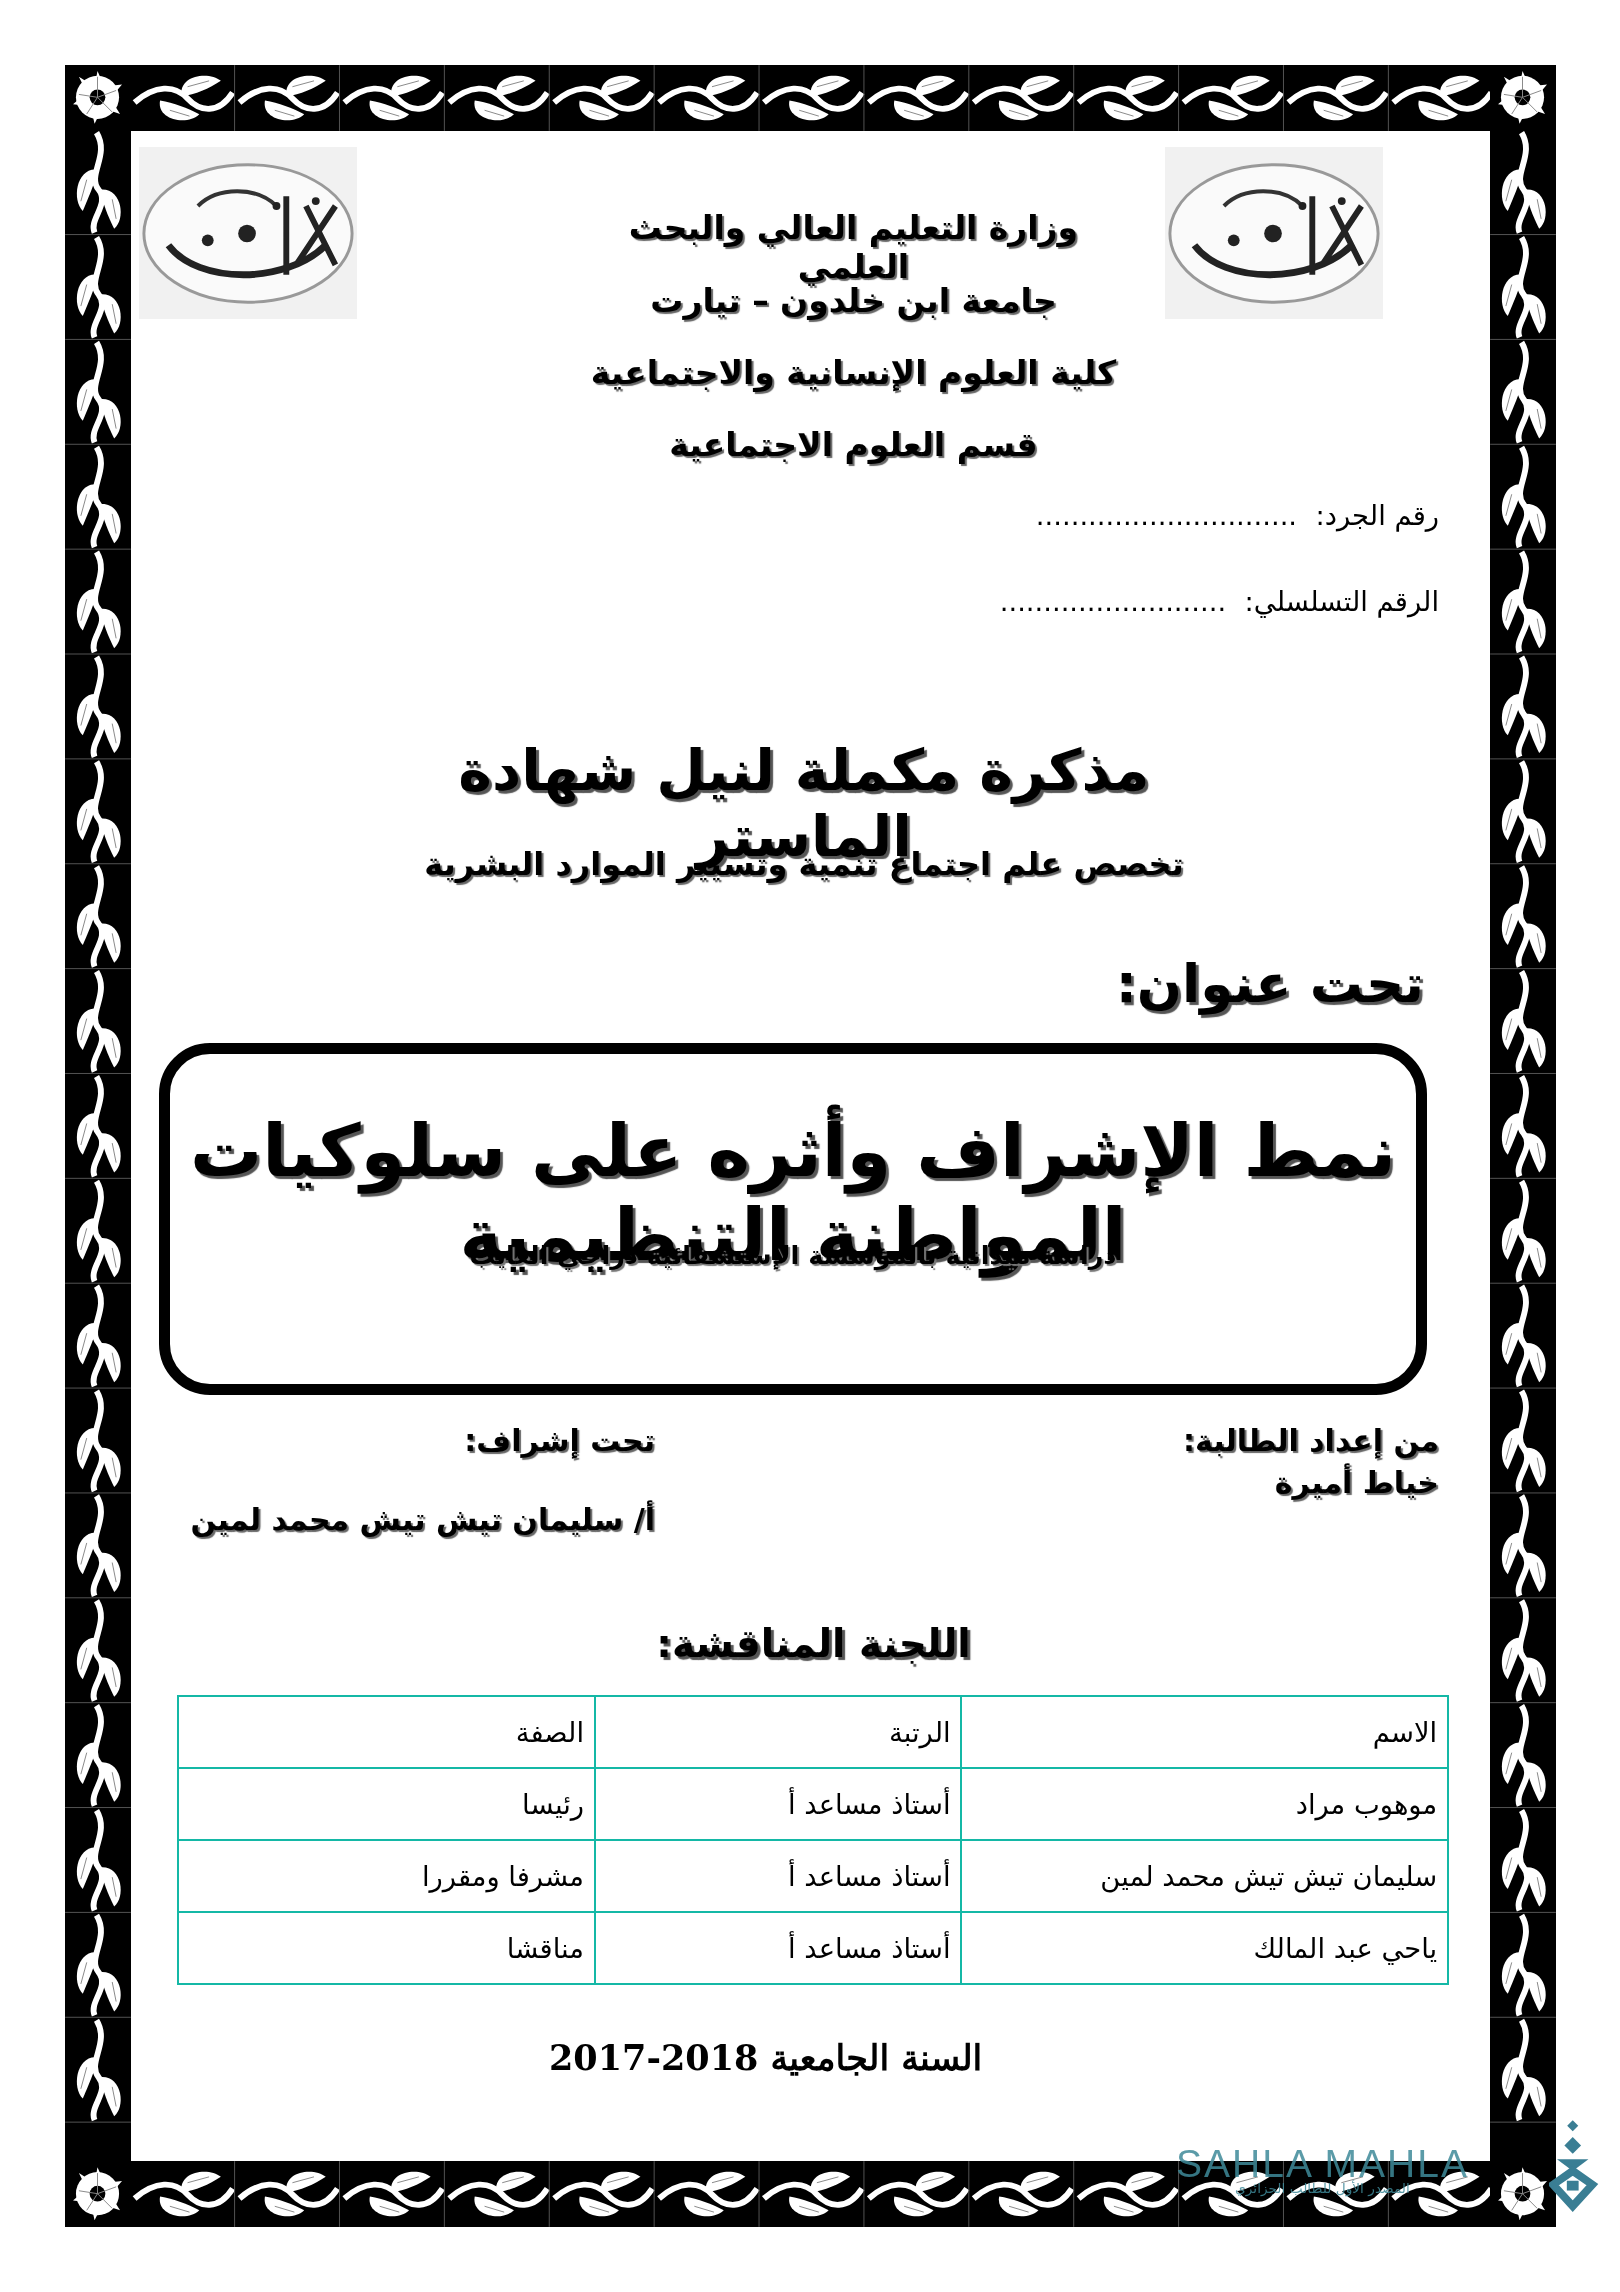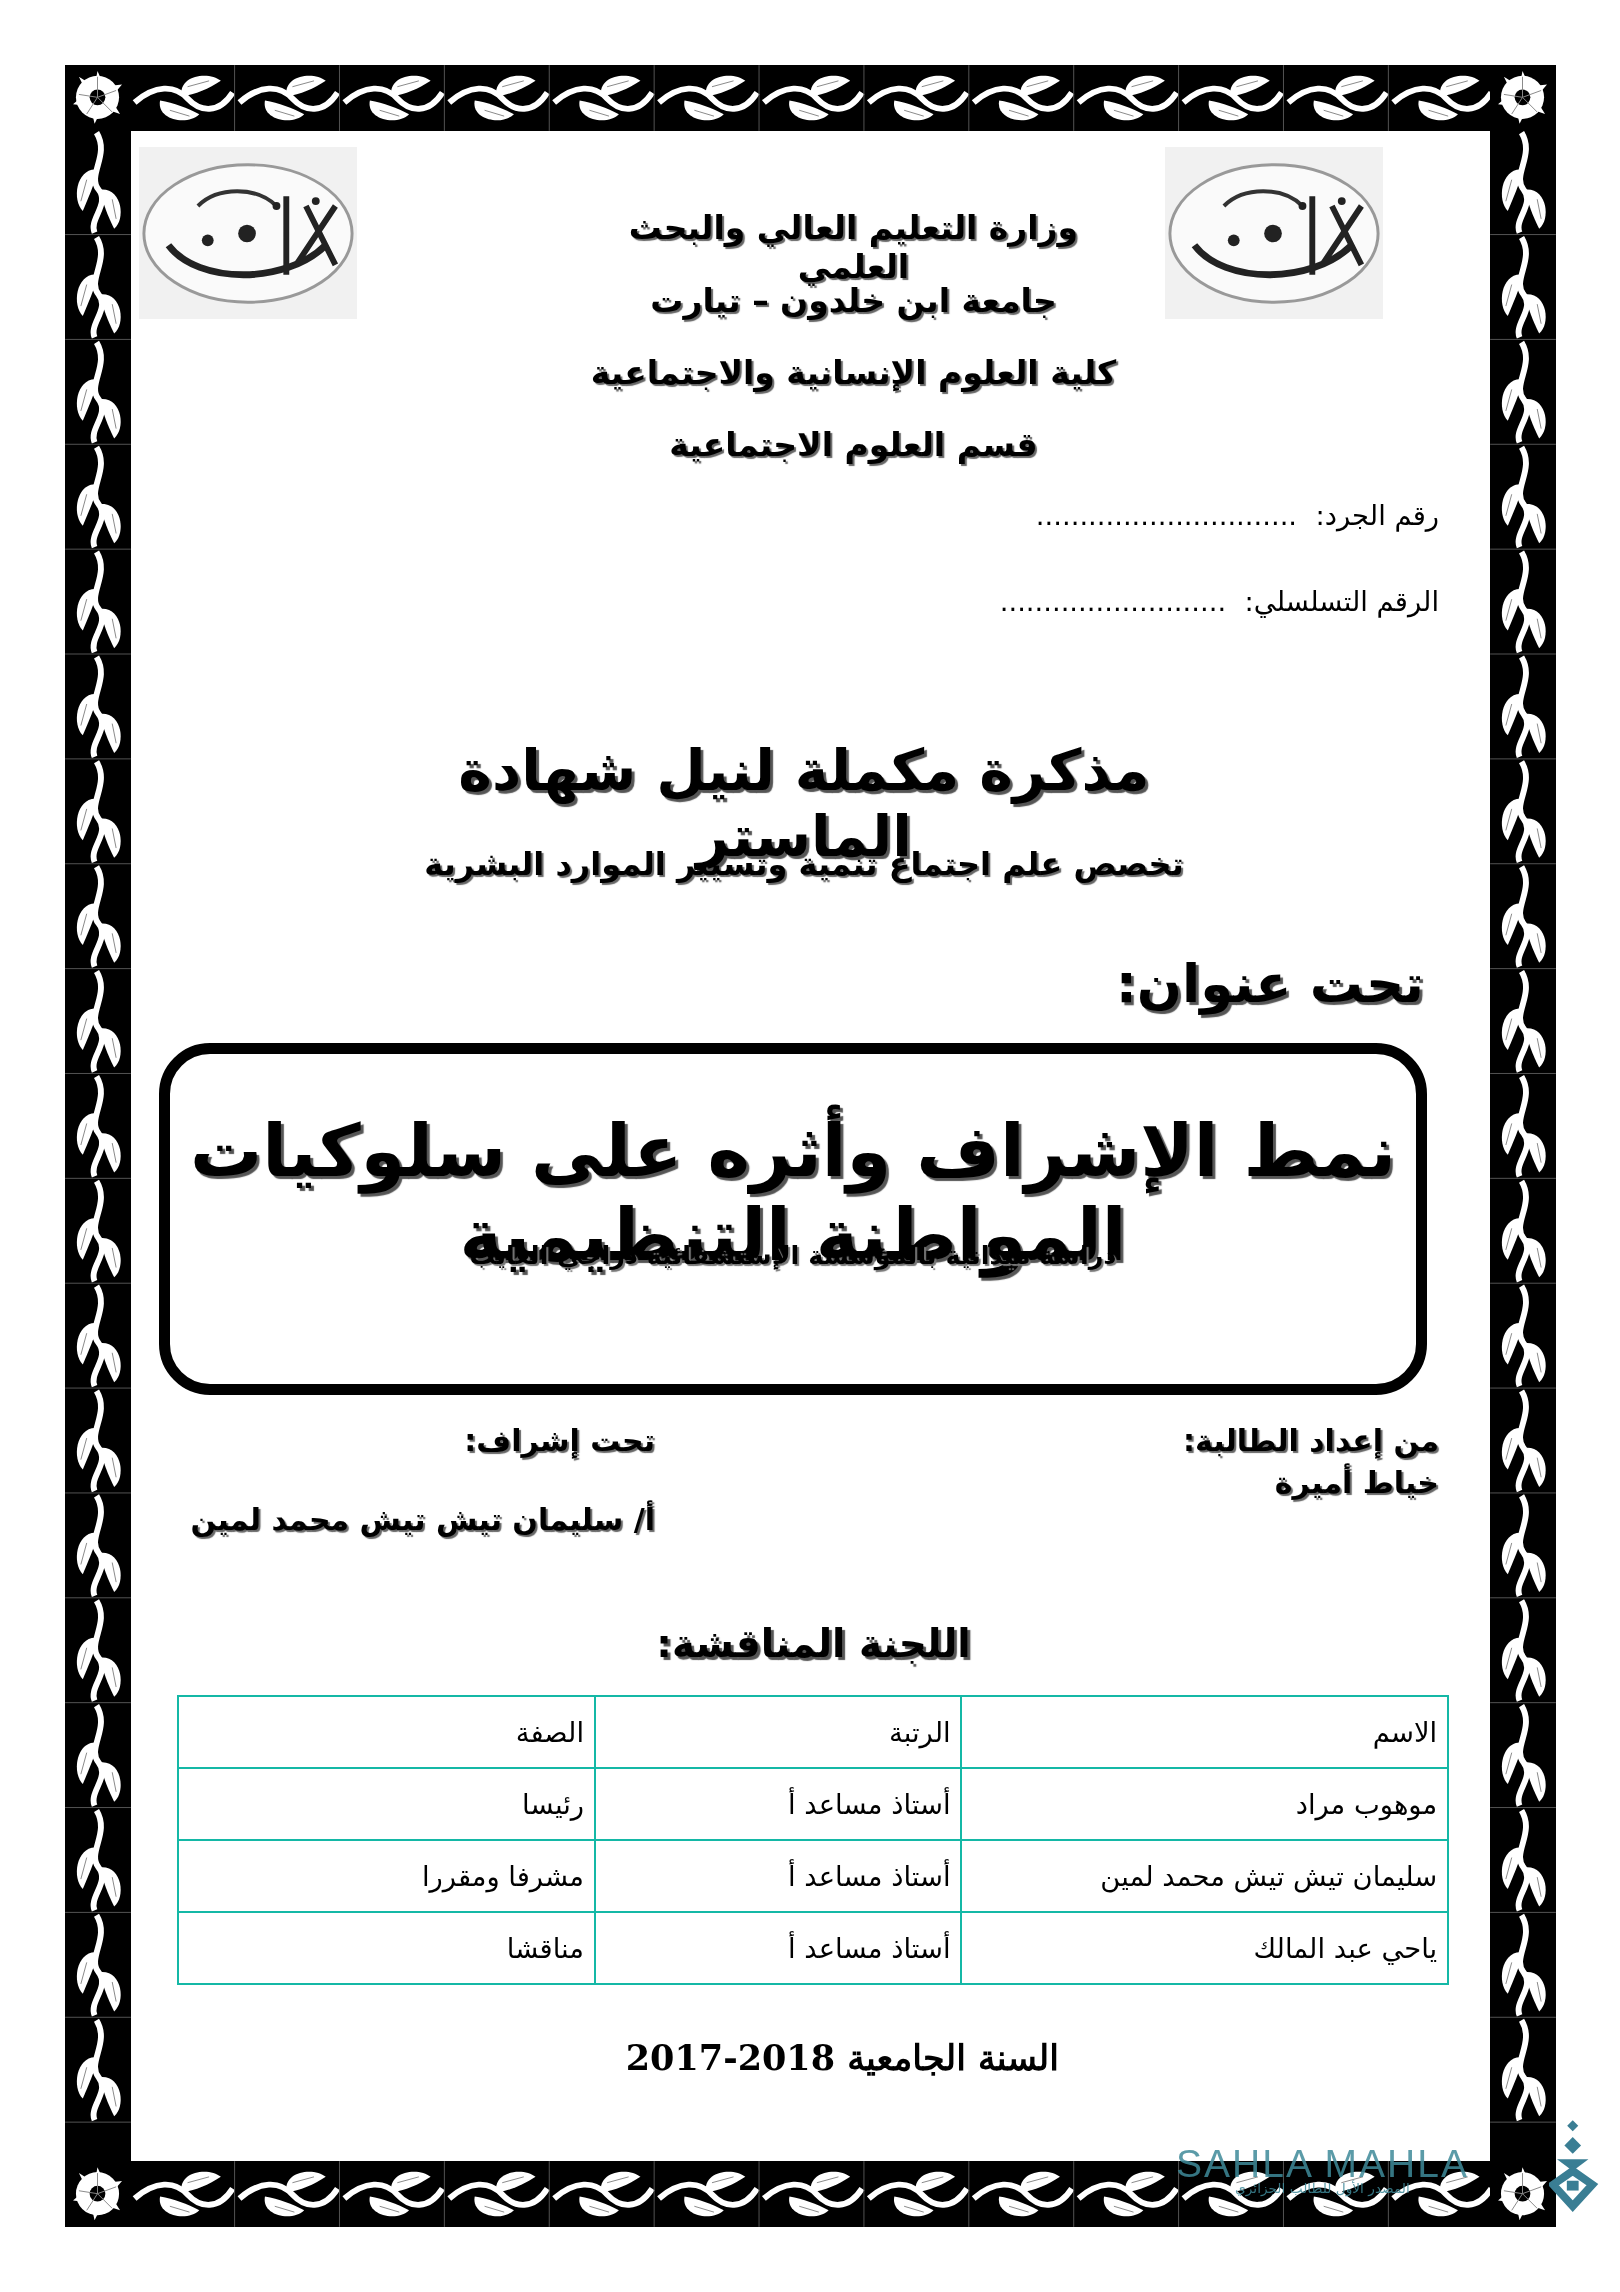--- a/index.html
+++ b/index.html
@@ -43,21 +43,21 @@
   .committee-title { position: absolute; left: 549px; width: 529px; text-align: center;
                      font-weight: bold; font-size: 39px; text-shadow: 2.9px 2.9px 1px #555; }
 
   table.committee { position: absolute; left: 177px; top: 1695px; width: 1272px;
                     border-collapse: collapse; direction: rtl; }
   table.committee td { border: 2px solid #14b8a6; height: 70px; padding: 0 9.8px;
                        font-size: 27.4px; text-align: right; vertical-align: middle; }
   table.committee td.c-name { width: 465px; }
   table.committee td.c-rank { width: 345px; }
 
-  .year { position: absolute; left: 549px; width: 510px; text-align: right;
+  .year { position: absolute; left: 549px; width: 510px; text-align: left;
           font-family: "DejaVu Serif", "Liberation Serif", serif; font-weight: bold; font-size: 35px; }
 
   .watermark { position: absolute; left: 1176px; top: 2142px; color: #3f8a99; opacity: .85; }
   .watermark .wm-title { font-family: "Liberation Sans", sans-serif; font-size: 39px; letter-spacing: 2px; }
   .watermark .wm-sub { font-size: 13.7px; direction: rtl; margin-top: -5.9px; text-align: center; }
   .wm-logo { position: absolute; left: 1549px; top: 2112px; width: 72px; height: 108px; }
 </style>
 </head>
 <body>
 

